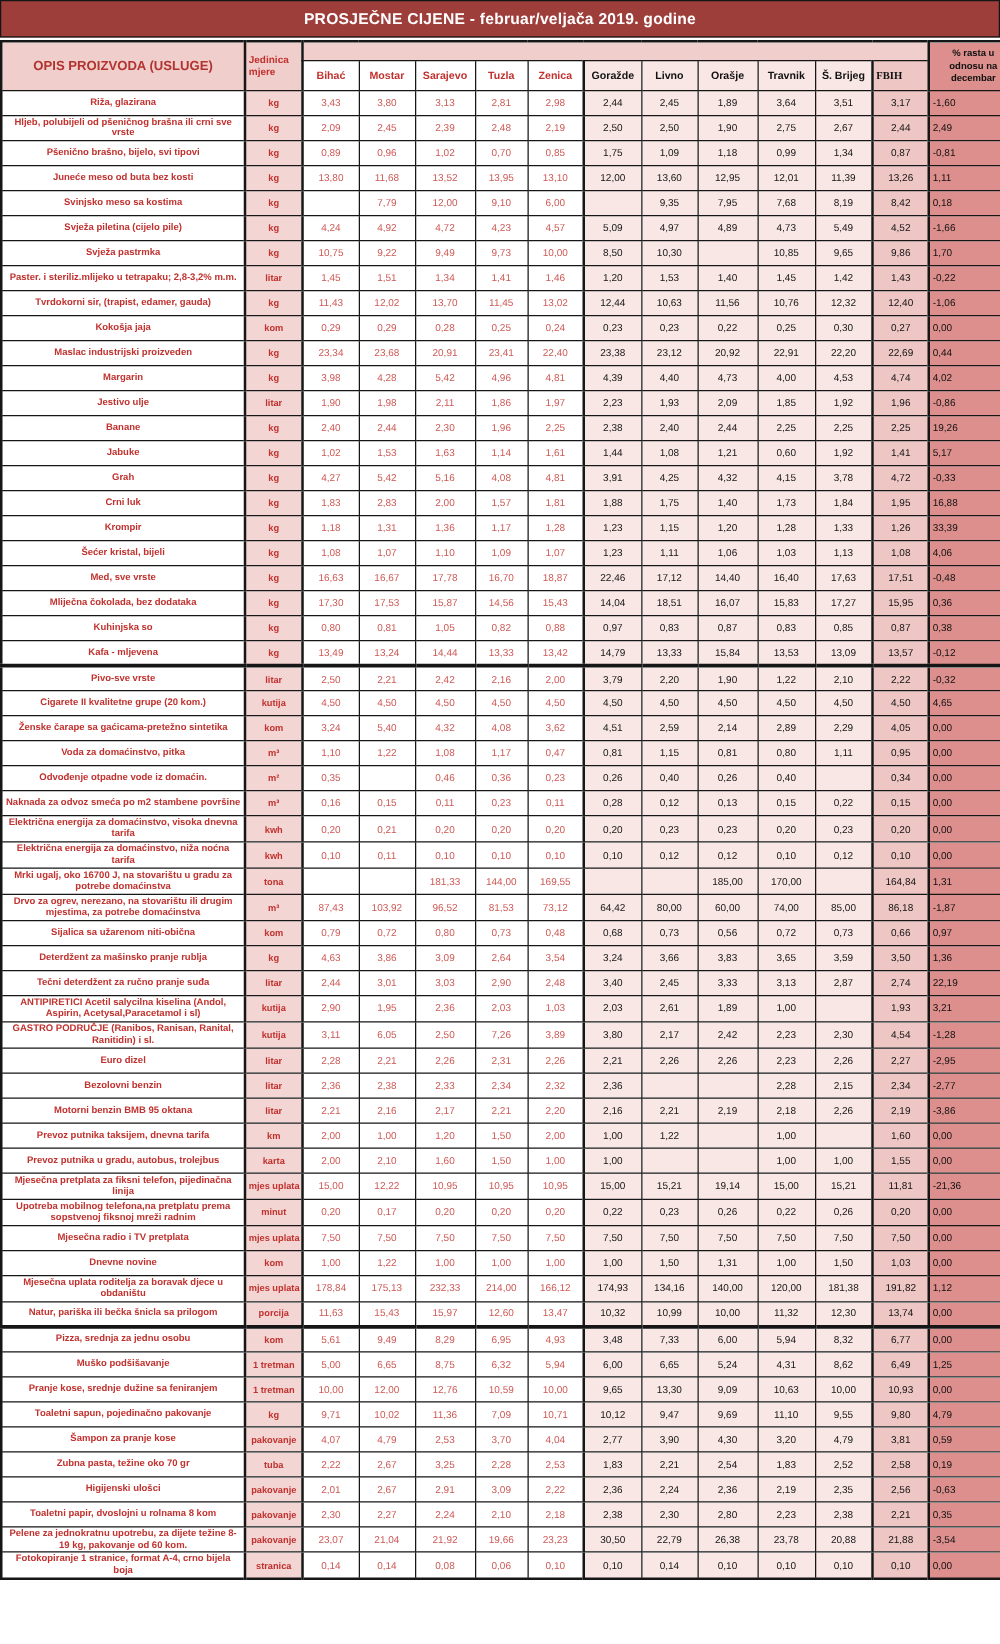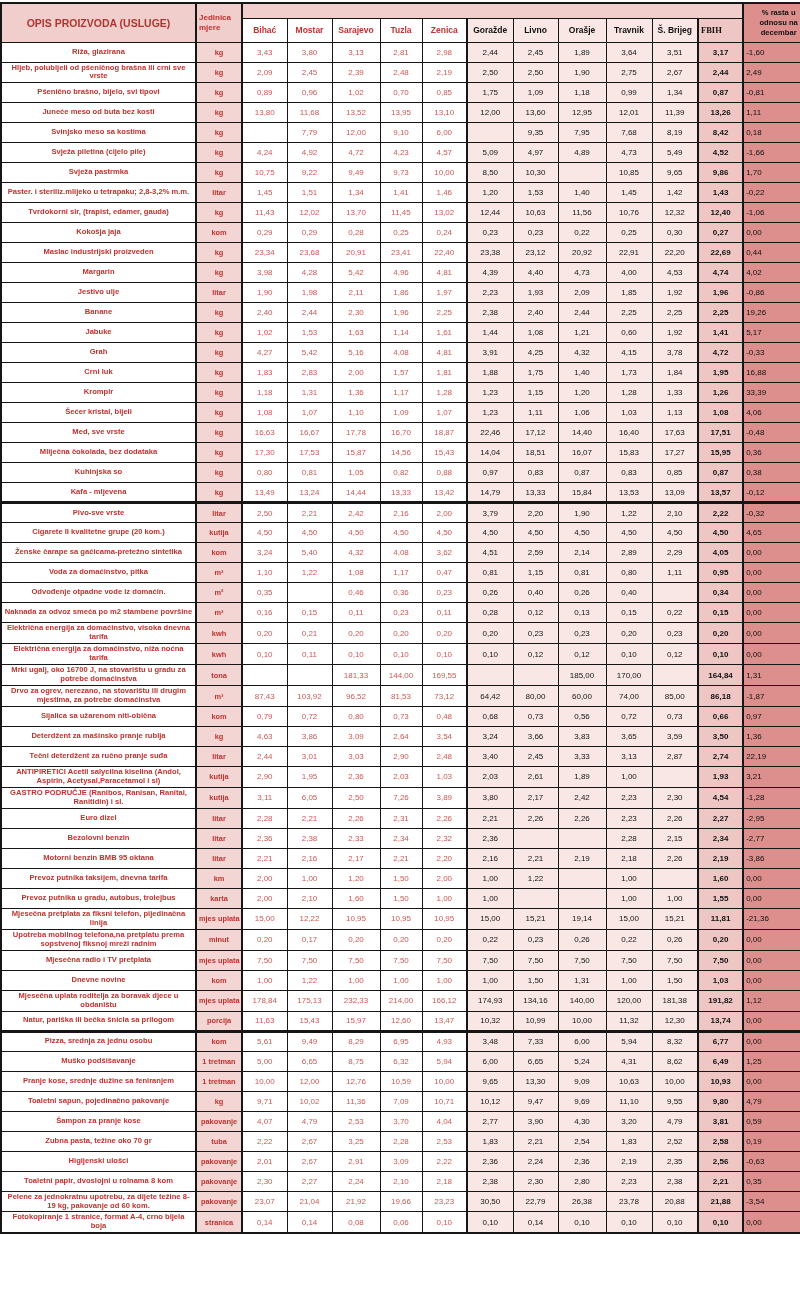--- a/index.html
+++ b/index.html
@@ -26,28 +26,29 @@
   .h-a{background:#ffffff;color:var(--label-red);font-size:8.5px;font-weight:bold;text-align:center;height:24px;}
   .h-b{background:var(--light-pink);color:#111;font-size:8.5px;font-weight:bold;text-align:center;}
   .h-fbih{background:var(--fbih-pink);color:#111;font-size:8.5px;font-weight:bold;text-align:left;border-left:2px solid var(--line);font-family:Liberation Serif, serif;}
   .pct-h{background:var(--pct-rose);color:#111;font-size:7.6px;font-weight:bold;text-align:center;border-left:2px solid var(--line);line-height:1.3;padding-left:15px;}
   tbody tr{height:20px;}
   tbody tr.section td{border-top:3px solid var(--line);}
   .label-cell{background:#ffffff;color:var(--label-red);font-size:7.6px;font-weight:bold;text-align:center;line-height:1.18;border-right:2px solid var(--line);}
   .unit-cell{background:var(--unit-pink);color:var(--label-red);font-size:7.4px;font-weight:bold;text-align:center;white-space:nowrap;border-right:2px solid var(--line);}
   .v-a{background:#ffffff;color:var(--value-red);font-size:8px;text-align:center;}
   .v-b{background:var(--light-pink);color:#151515;font-size:8px;text-align:center;}
-  .v-fbih{background:var(--fbih-pink);color:#111;font-size:8px;font-weight:bold;text-align:center;border-left:2px solid var(--line);margin-left:28px;}
+  .v-fbih{background:var(--fbih-pink);color:#111;font-size:8px;font-weight:normal;text-align:center;border-left:2px solid var(--line);margin-left:28px;}
   .v-pct{background:var(--pct-rose);color:#111;font-size:8px;font-weight:normal;text-align:left;border-left:2px solid var(--line);}
   .thick-left{border-left:2px solid var(--line);}
 </style>
 </head>
 <body>
 
 <div class="sheet">
+  <div class="title-bar">PROSJEČNE CIJENE - februar/veljača 2019. godine</div>
 
   <table>
     <colgroup>
       <col style="width:195px">
         <col style="width:46px">
       <col style="width:45px">
         <col style="width:45px">
         <col style="width:48px">
         <col style="width:42px">
         <col style="width:45px">

